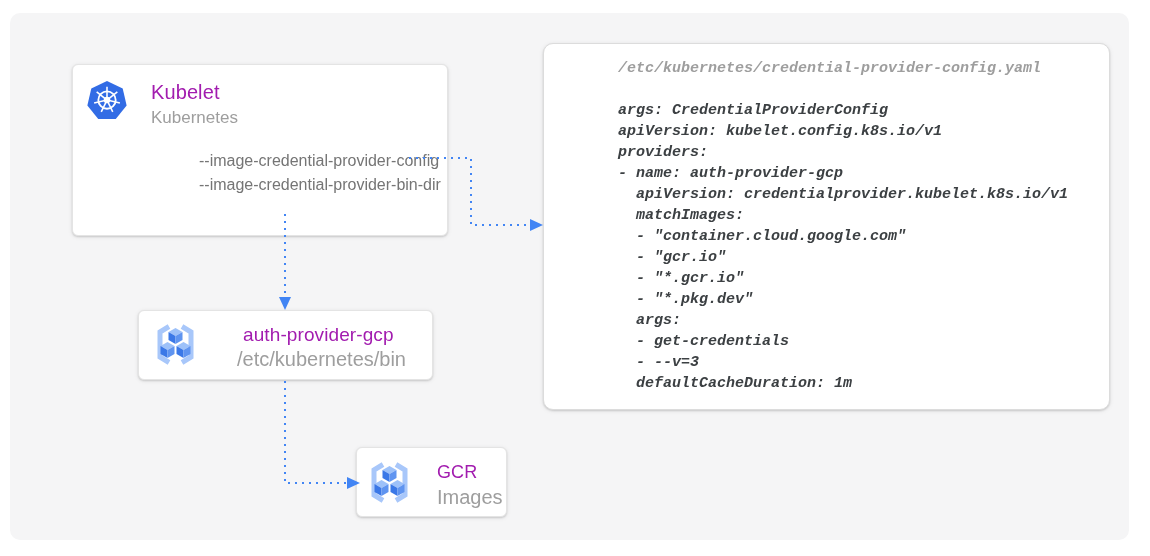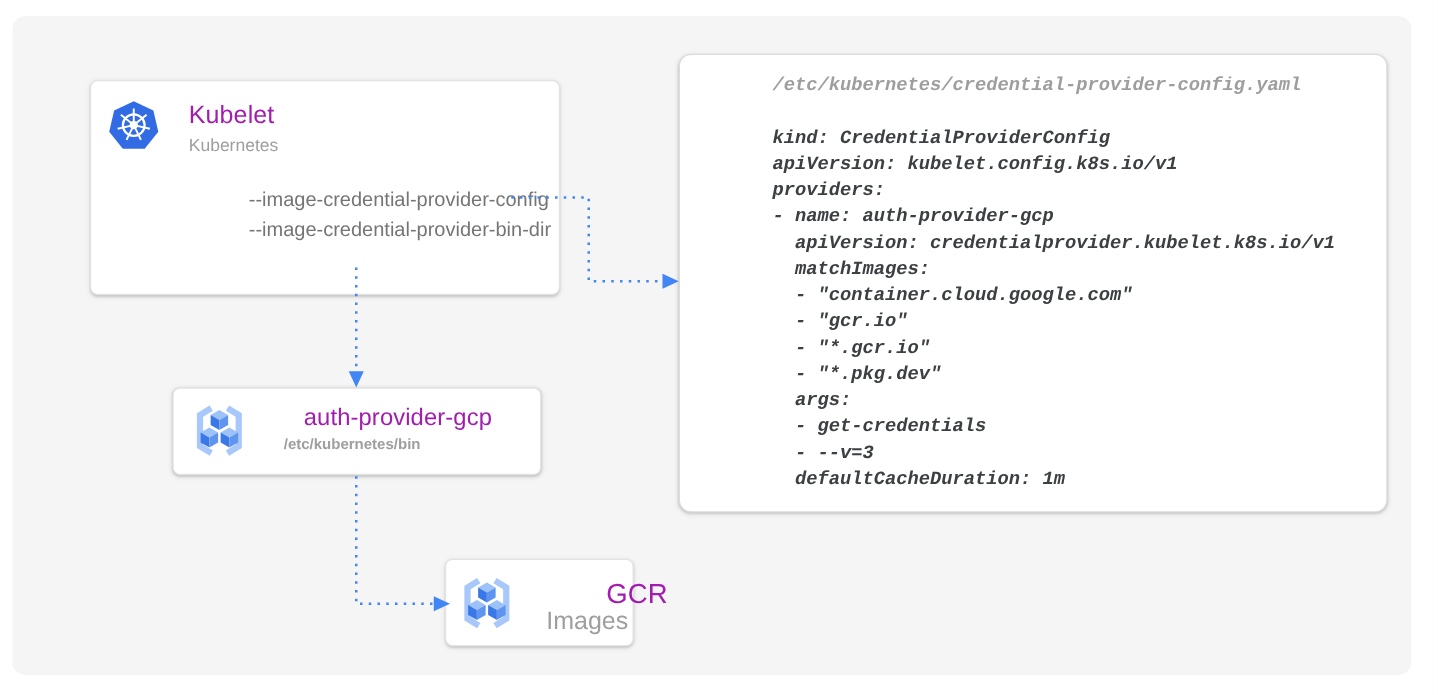--- a/index.html
+++ b/index.html
@@ -41,24 +41,24 @@
     color: #a21caf;
     letter-spacing: 0.1px;
     white-space: nowrap;
   }
   .node-sub {
     position: absolute;
     color: #9e9e9e;
     white-space: nowrap;
   }
   .kubelet-card .node-title { left: 78px; top: 16px; font-size: 20px; }
-  .kubelet-card .node-sub   { left: 78px; top: 43px; font-size: 14px; }
+  .kubelet-card .node-sub   { left: 78px; top: 43px; font-size: 17px; }
   .auth-card .node-title { left: 80px; top: 13px; font-size: 19px; margin-left: 24px; }
-  .auth-card .node-sub   { left: 88px; top: 37px; font-size: 12px; font-weight: bold; }
-  .gcr-card .node-title { left: 80px; top: 14px; font-size: 22px; margin-left: 48px; }
+  .auth-card .node-sub   { left: 98px; top: 37px; font-size: 20px; }
+  .gcr-card .node-title { left: 80px; top: 14px; font-size: 18px; }
   .gcr-card .node-sub   { left: 80px; top: 38px; font-size: 20px; }
 
   .flags { position: absolute; left: 78px; top: 84px; }
   .flag-line {
     font-size: 16px;
     line-height: 24px;
     color: #757575;
     white-space: nowrap;
     margin-left: 48px;
   }
@@ -148,21 +148,21 @@
         <polygon points="37.5,24 37.5,32 30.5,36 30.5,28" fill="#5f94f0"></polygon>
       </g>
     </svg>
     <div class="node-title">GCR</div>
     <div class="node-sub">Images</div>
   </div>
 
   <div class="card code-card">
     <div class="code-block">
       <div class="code-path">/etc/kubernetes/credential-provider-config.yaml</div>
-      <div class="code-line">kind: CredentialProviderConfig</div>
+      <div class="code-line">args: CredentialProviderConfig</div>
       <div class="code-line">apiVersion: kubelet.config.k8s.io/v1</div>
       <div class="code-line">providers:</div>
       <div class="code-line">- name: auth-provider-gcp</div>
       <div class="code-line">  apiVersion: credentialprovider.kubelet.k8s.io/v1</div>
       <div class="code-line">  matchImages:</div>
       <div class="code-line">  - "container.cloud.google.com"</div>
       <div class="code-line">  - "gcr.io"</div>
       <div class="code-line">  - "*.gcr.io"</div>
       <div class="code-line">  - "*.pkg.dev"</div>
       <div class="code-line">  args:</div>

